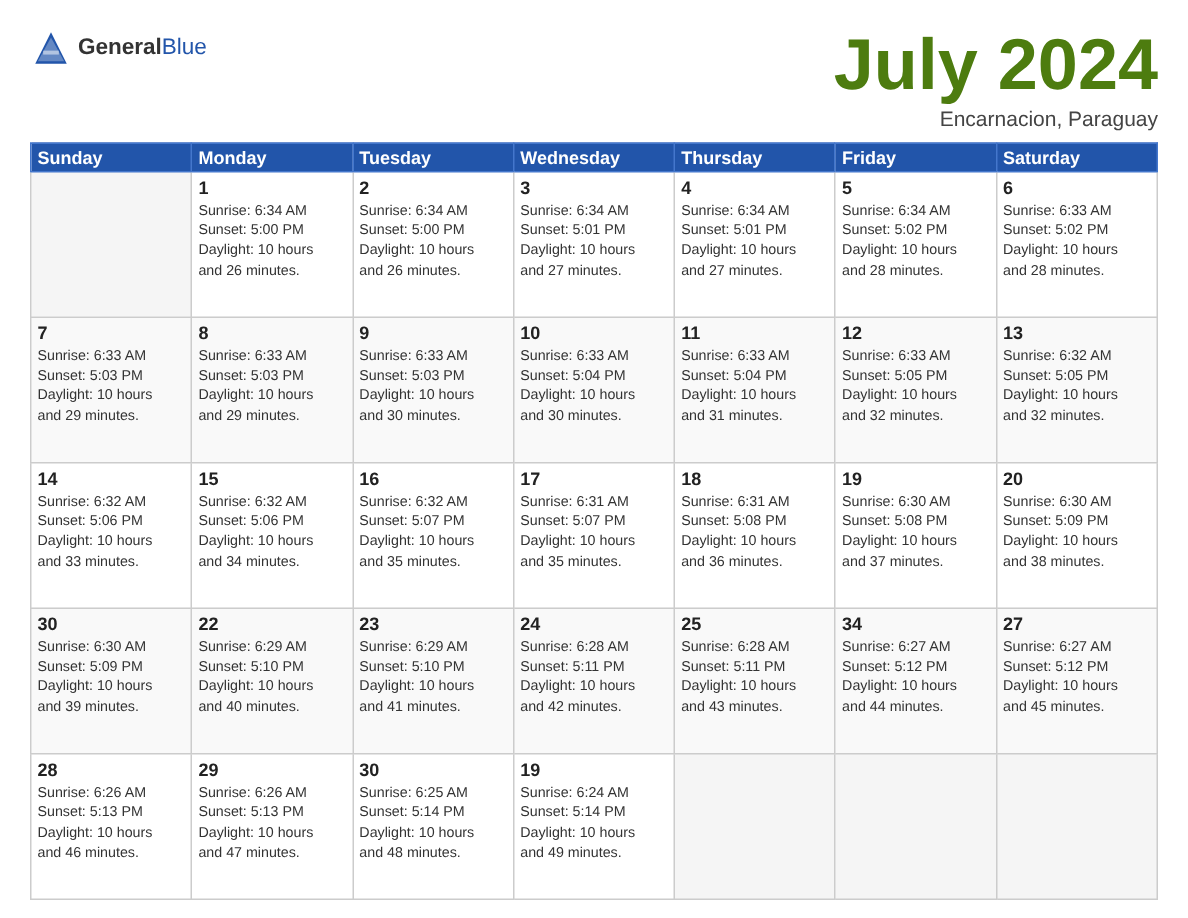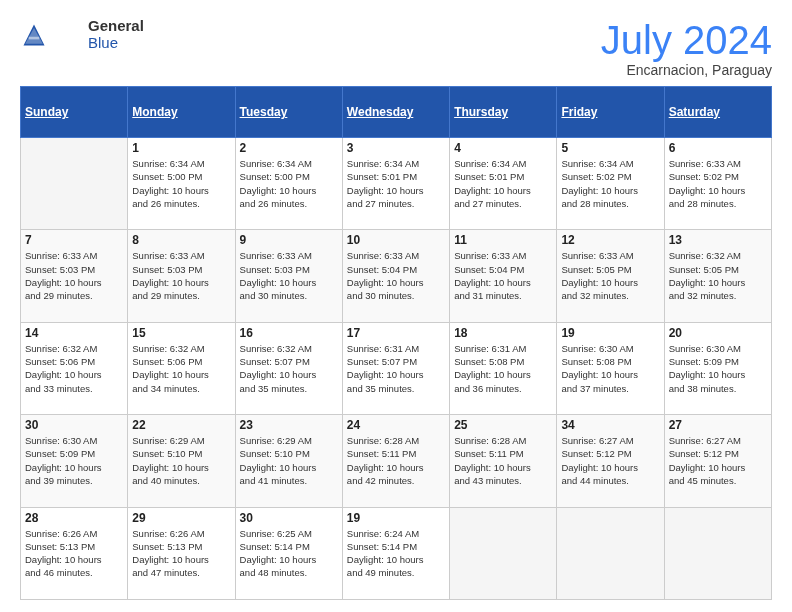--- a/index.html
+++ b/index.html
@@ -23,68 +23,65 @@
       justify-content: space-between;
       margin-bottom: 8px;
     }
     .logo {
       display: flex;
       align-items: center;
       gap: 4px;
     }
     .logo-text {
       display: flex;
-      flex-direction: column;
       line-height: 1.1;
-      margin-left: 36px;
     }
     .logo-general {
       font-size: 15px;
       font-weight: bold;
       color: #333;
     }
     .logo-blue {
       font-size: 15px;
       font-weight: normal;
       color: #2255aa;
     }
     .logo-icon {
       width: 28px;
       height: 28px;
     }
     .title-block {
       text-align: right;
     }
     .main-title {
-      font-size: 40px;
-      font-weight: normal;
-      color: #3b82f6;
+      font-size: 48px;
+      font-weight: bold;
+      color: #4d7c0f;
       line-height: 1.1;
     }
     .subtitle {
       font-size: 14px;
       color: #444;
       text-align: right;
     }
     .calendar {
       flex: 1;
       border: 1px solid #ccc;
       border-collapse: collapse;
       width: 100%;
       table-layout: fixed;
     }
     .calendar th {
       background: #2255aa;
       color: #fff;
       font-size: 12px;
       font-weight: bold;
-      padding: 18px 4px;
+      padding: 2px 4px;
       border: 1px solid #4477cc;
       text-align: left;
-      text-decoration: underline;
     }
     .calendar td {
       border: 1px solid #ccc;
       vertical-align: top;
       padding: 3px 4px;
       font-size: 10px;
       color: #333;
       height: 88px;
       background: #fff;
     }

